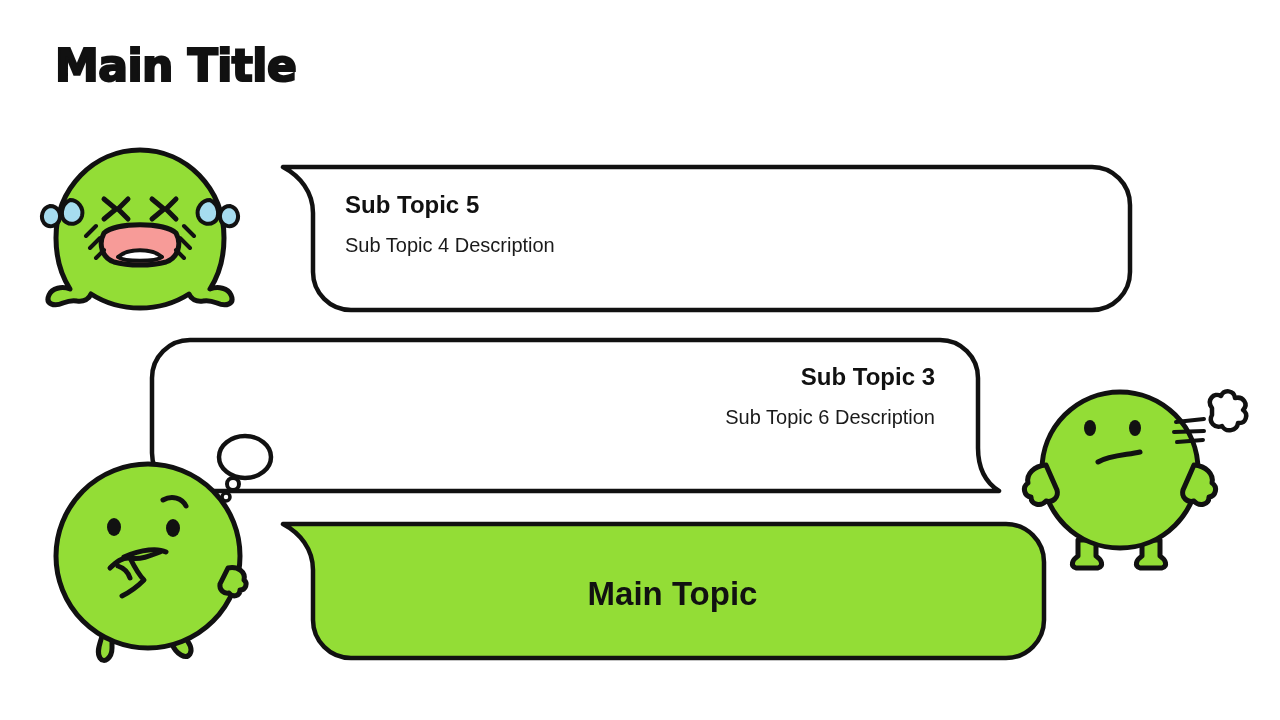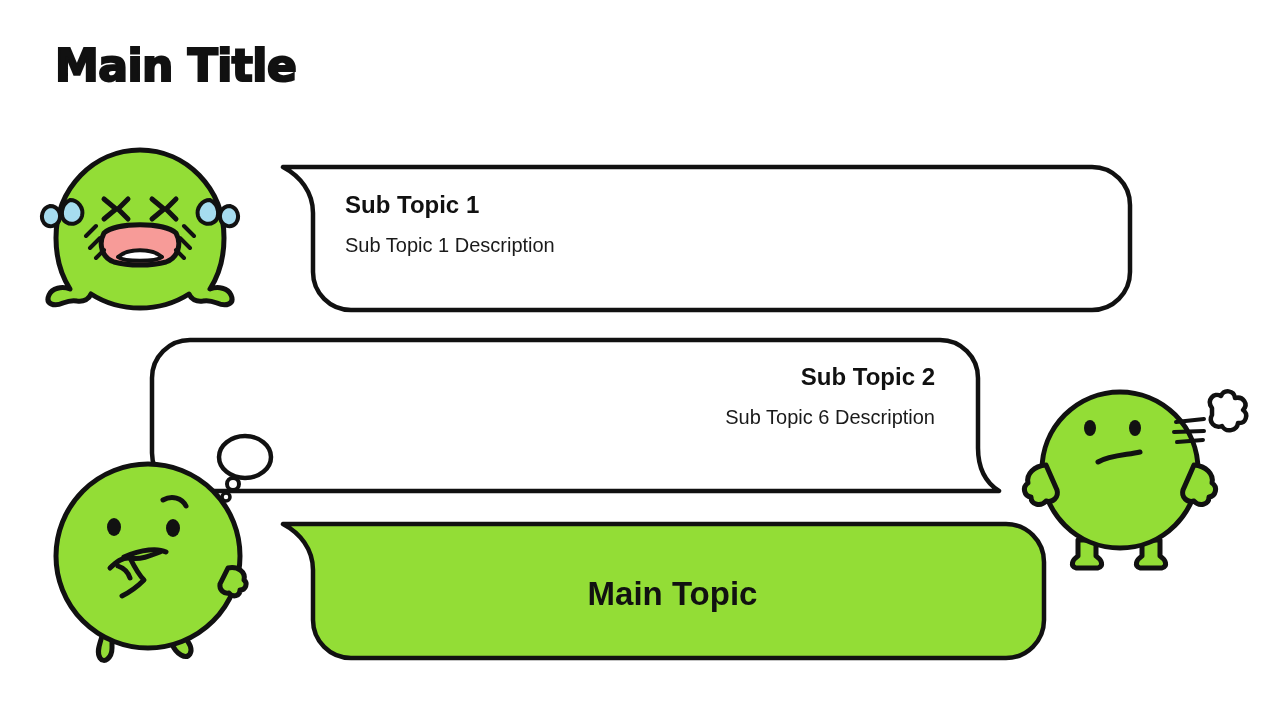--- a/index.html
+++ b/index.html
@@ -196,26 +196,26 @@
                C1243,396 1249,404 1243,410
                C1249,414 1246,424 1238,423
                C1237,431 1226,433 1222,426
                C1215,429 1208,422 1212,415 Z" fill="#FFFFFF" stroke="#111111" stroke-width="4.5" stroke-linejoin="round"></path>
     </g>
   </svg>
 
   <div id="page-title">Main Title</div>
 
   <div class="bubble-text" id="bubble1-text">
-    <div class="bub-title">Sub Topic 1</div>
-    <div class="bub-desc">Sub Topic 1 Description</div>
+    <div class="bub-title">Sub Topic 5</div>
+    <div class="bub-desc">Sub Topic 4 Description</div>
   </div>
 
   <div class="bubble-text" id="bubble2-text">
-    <div class="bub-title">Sub Topic 2</div>
+    <div class="bub-title">Sub Topic 3</div>
     <div class="bub-desc">Sub Topic 6 Description</div>
   </div>
 
   <div class="bubble-text" id="bubble3-text">
     <div class="bub-title">Main Topic</div>
   </div>
 
 </div>
 
 </body></html>

